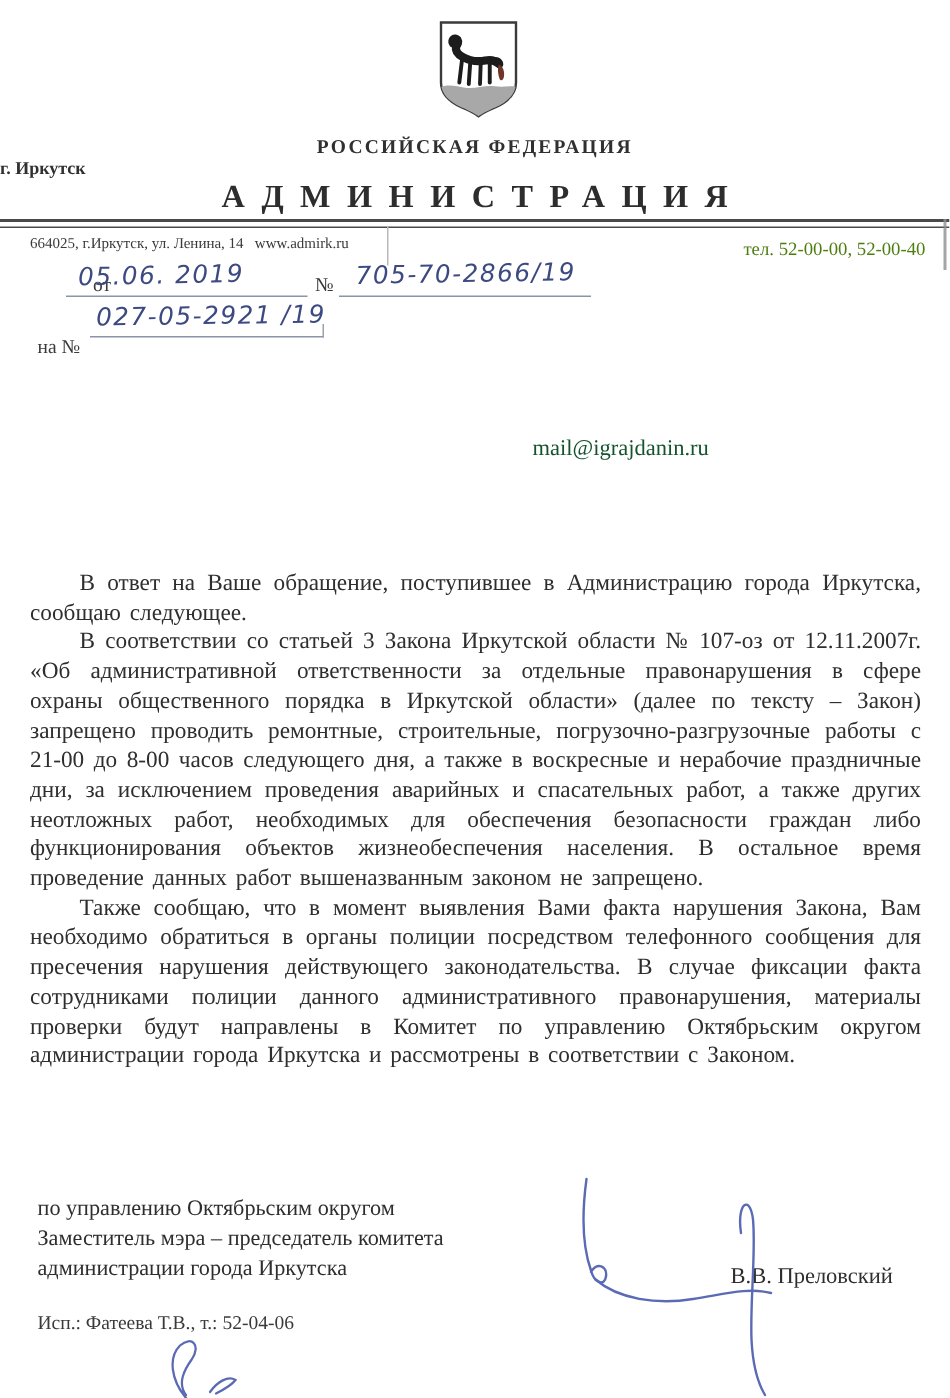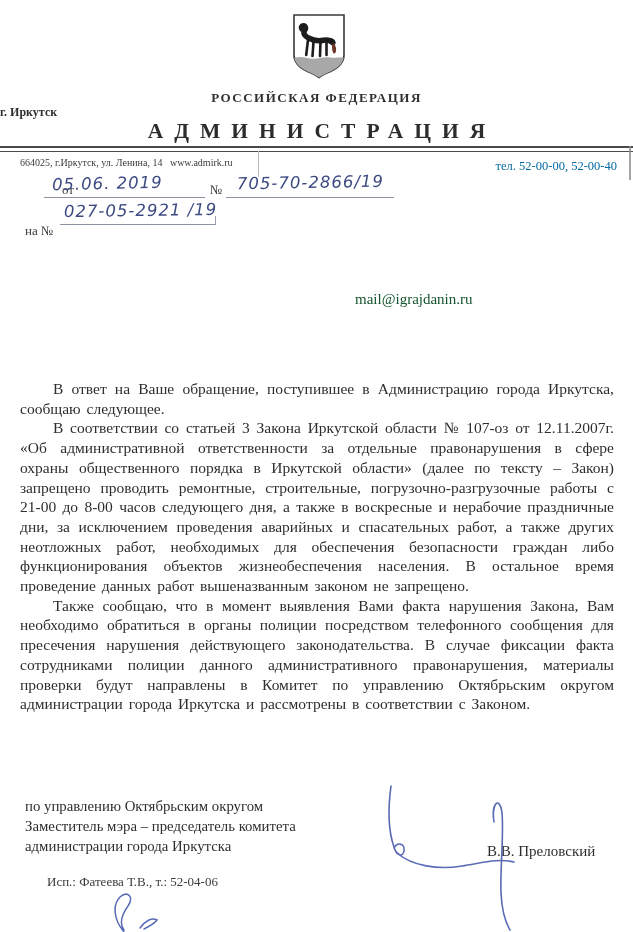--- a/index.html
+++ b/index.html
@@ -16,21 +16,21 @@
     font-size:13px;letter-spacing:1.5px;color:#303030;}
   .city{left:0;right:0;top:105px;text-align:left;font-weight:bold;
     font-size:12px;color:#303030;}
   .org{left:0;right:0;top:119px;text-align:center;font-weight:bold;
     font-size:21.5px;letter-spacing:11px;margin-right:-11px;color:#2d2d2d;}
   .double-rule{left:0;top:146px;width:633px;height:3px;
     border-top:2.5px solid #4a4a4a;border-bottom:1.2px solid #4a4a4a;}
   .edge-line{left:629px;top:146px;width:2px;height:34px;background:#8f8f8f;opacity:.8;}
   .addr-left{left:20px;top:157px;font-size:10px;color:#3a3a3a;}
   .addr-sep{left:258px;top:151px;width:1px;height:26px;background:#b9b9b9;}
-  .addr-phone{right:16px;top:159px;font-size:12.5px;color:#0369a1;}
+  .addr-phone{right:16px;top:159px;font-size:12.5px;color:#4d7c0f;}
   
   .ref-label{font-size:13px;color:#3a3a3a;}
   .u-line{border-bottom:1.3px solid #8d93a6;height:0;}
   .hand{
     font-family:"DejaVu Sans","Liberation Sans",sans-serif;
     font-style:italic;color:#3d4a82;letter-spacing:1px;white-space:nowrap;
   }
   .hw-date{left:52px;top:174px;font-size:16.5px;transform:rotate(-1.2deg);}
   .hw-num{left:237px;top:173px;font-size:16.5px;transform:rotate(-1deg);}
   .hw-in{left:64px;top:201px;font-size:16.5px;transform:rotate(-0.8deg);}
@@ -45,21 +45,21 @@
   .email{left:355px;top:291px;font-size:15px;color:#14532d;}
   
   .body-text{left:20px;top:379px;width:594px;}
   .body-text p{
     margin:0;font-size:15.5px;line-height:19.7px;text-align:justify;
     text-indent:33px;word-spacing:2px;color:#2e2e2e;
   }
   
   .sig-title{left:25px;top:796px;font-size:14.8px;line-height:20px;color:#2e2e2e;}
   .sig-name{left:487px;top:843px;font-size:15px;color:#2e2e2e;}
-  .executor{left:25px;top:874px;font-size:13px;color:#3a3a3a;margin-left:22px;}
+  .executor{left:25px;top:874px;font-size:13px;color:#3a3a3a;}
   svg{display:block;}
 </style>
 </head>
 <body>
 
 <div>
 
   <div class="abs coat">
     <svg width="54" height="66" viewBox="0 0 54 66">
       <defs>

